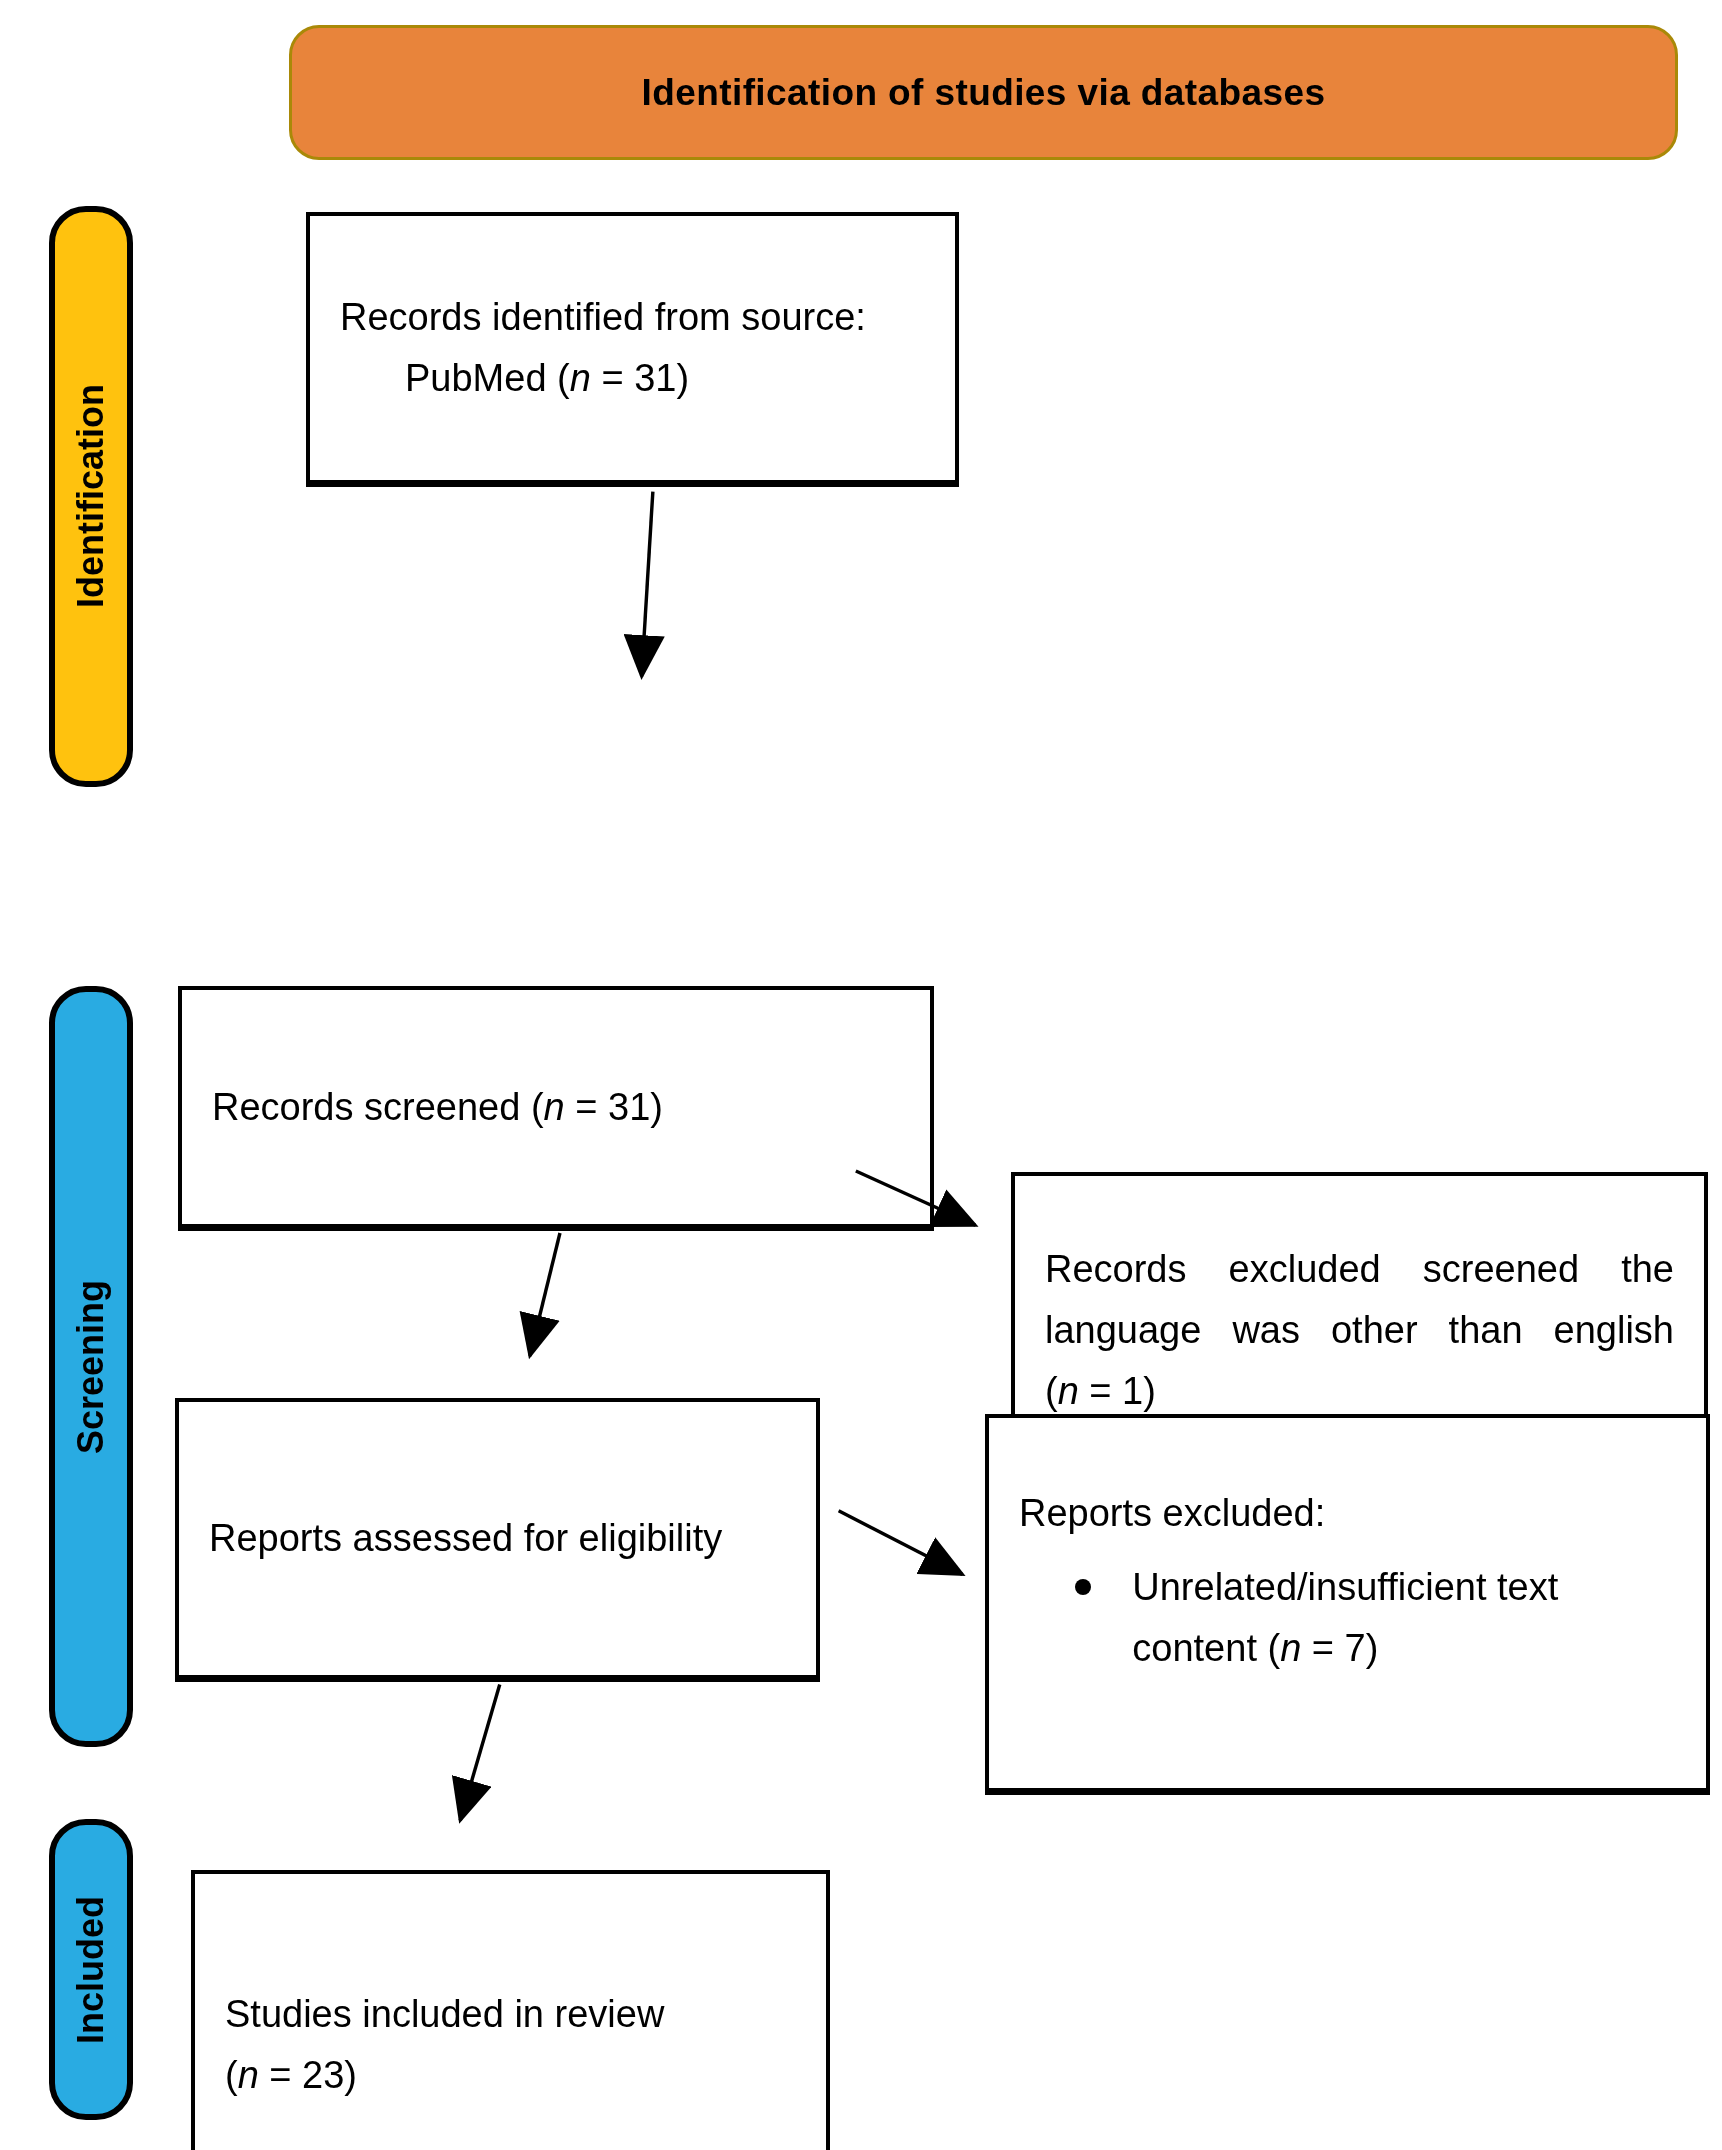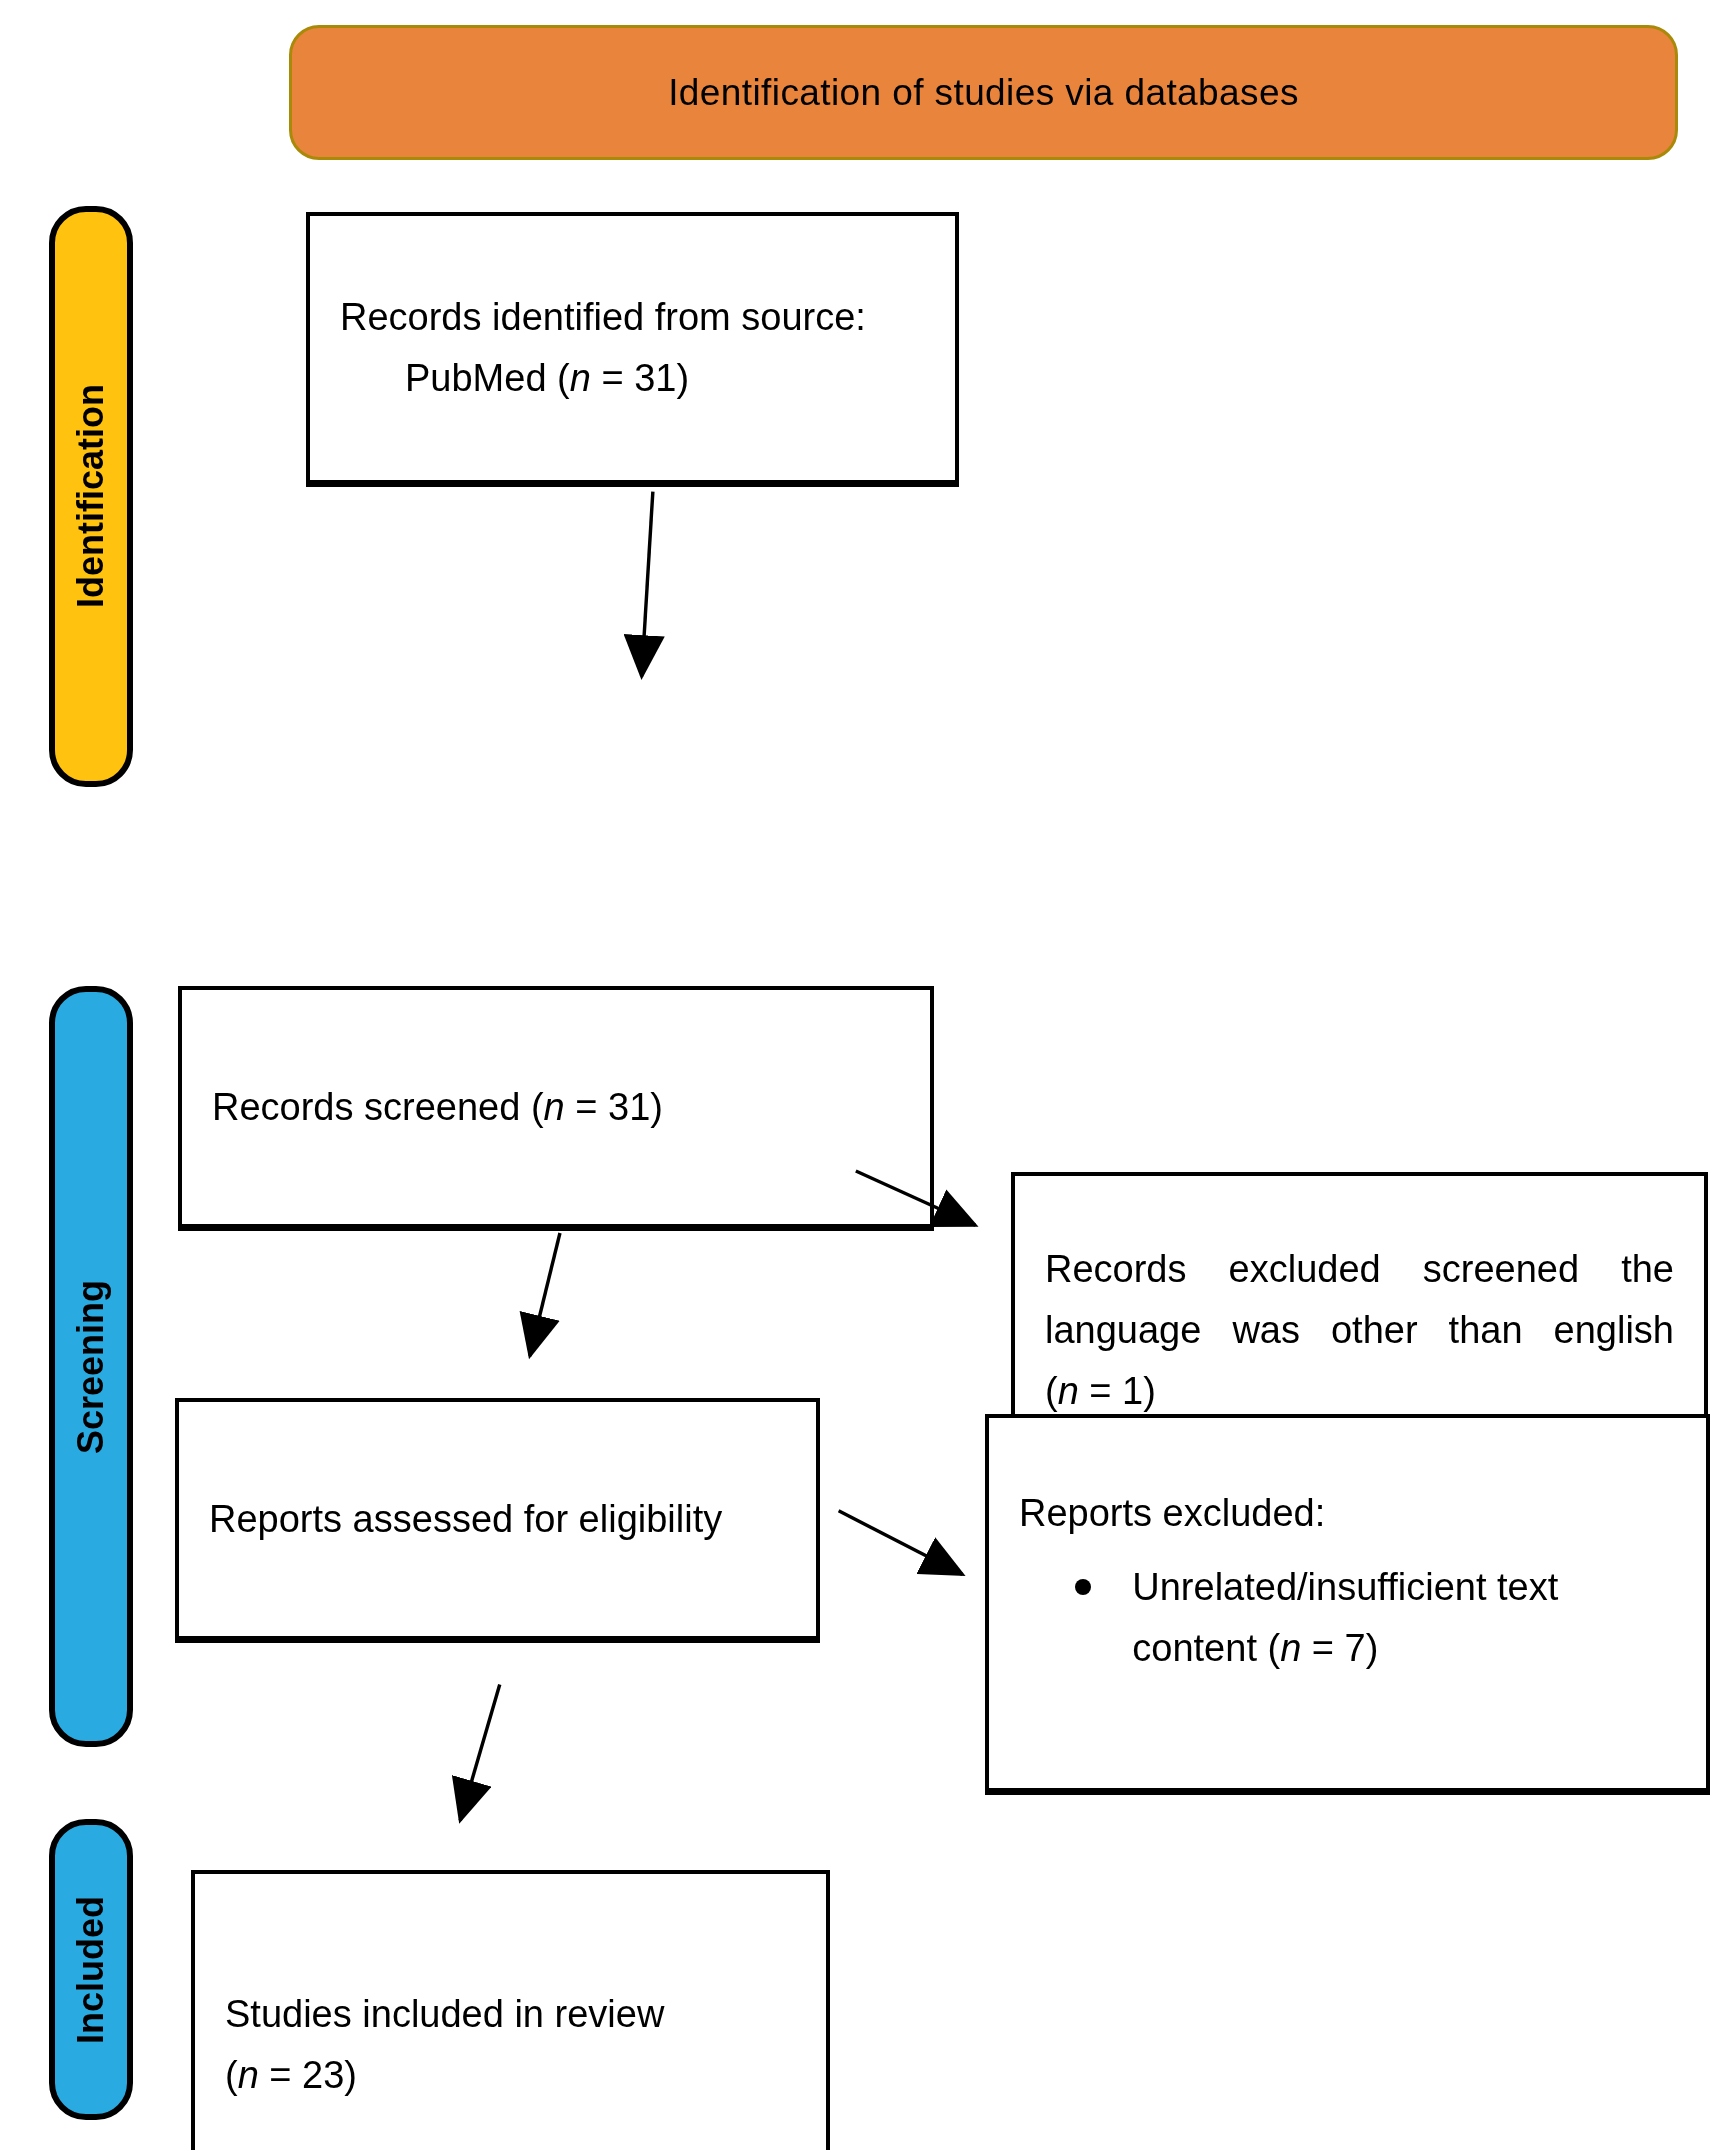--- a/index.html
+++ b/index.html
@@ -11,21 +11,21 @@
   html,body{margin:0;padding:0;background:#fff;}
   body{width:1722px;height:2152px;font-family:"Liberation Sans","DejaVu Sans",sans-serif;color:var(--text_color);}
   .canvas{position:relative;width:1722px;height:2152px;background:#fff;overflow:hidden;}
 
   .banner{
     position:absolute;left:289px;top:25px;width:1389px;height:135px;
     background:var(--banner_fill);border:3.9px solid var(--banner_border);
     border-radius:30px;display:flex;align-items:center;justify-content:center;
     box-sizing:border-box;
   }
-  .banner-title{font-size:37px;font-weight:normal;letter-spacing:0.4px;}
+  .banner-title{font-size:37px;font-weight:bold;letter-spacing:0.4px;}
 
   .stage-label{
     position:absolute;left:49px;width:84px;
     border:6px solid var(--box_border);border-radius:37px;
     display:flex;align-items:center;justify-content:center;
     writing-mode:vertical-rl;transform:rotate(180deg);
     box-sizing:border-box;font-weight:bold;font-size:36px;
   }
   .stage-identification{top:206px;height:581px;background:var(--identification_fill);}
   .stage-screening{top:986px;height:761px;background:var(--stage_fill);}
@@ -33,21 +33,21 @@
 
   .flow-box{
     position:absolute;background:var(--box_fill);
     border:4.3px solid var(--box_border);border-bottom-width:7.7px;
     box-sizing:border-box;display:flex;flex-direction:column;justify-content:center;
     padding:0 30px;font-size:38px;line-height:1.6;
   }
   .box-records-identified{left:306px;top:212px;width:653px;height:275px;}
   .box-records-screened{left:178px;top:986px;width:756px;height:245px;}
   .box-records-excluded{left:1011px;top:1172px;width:697px;height:320px;justify-content:center;}
-  .box-reports-assessed{left:175px;top:1398px;width:645px;height:245px;}
+  .box-reports-assessed{left:175px;top:1398px;width:645px;height:284px;}
   .box-reports-excluded{left:985px;top:1414px;width:725px;height:381px;justify-content:flex-start;padding-top:65px;}
   .box-studies-included{left:191px;top:1870px;width:639px;height:352px;}
 
   .line{white-space:nowrap;}
   .indent1{padding-left:65px;}
   .justify-line{text-align:justify;text-align-last:justify;white-space:normal;}
   .bullet-row{display:flex;align-items:flex-start;margin-left:56px;margin-top:13px;}
   .bullet-dot{flex:0 0 auto;width:16.3px;height:16.3px;border-radius:50%;background:var(--text_color);margin-top:22.4px;margin-right:41px;}
   .bullet-text{flex:1 1 auto;}
   i{font-style:italic;}

